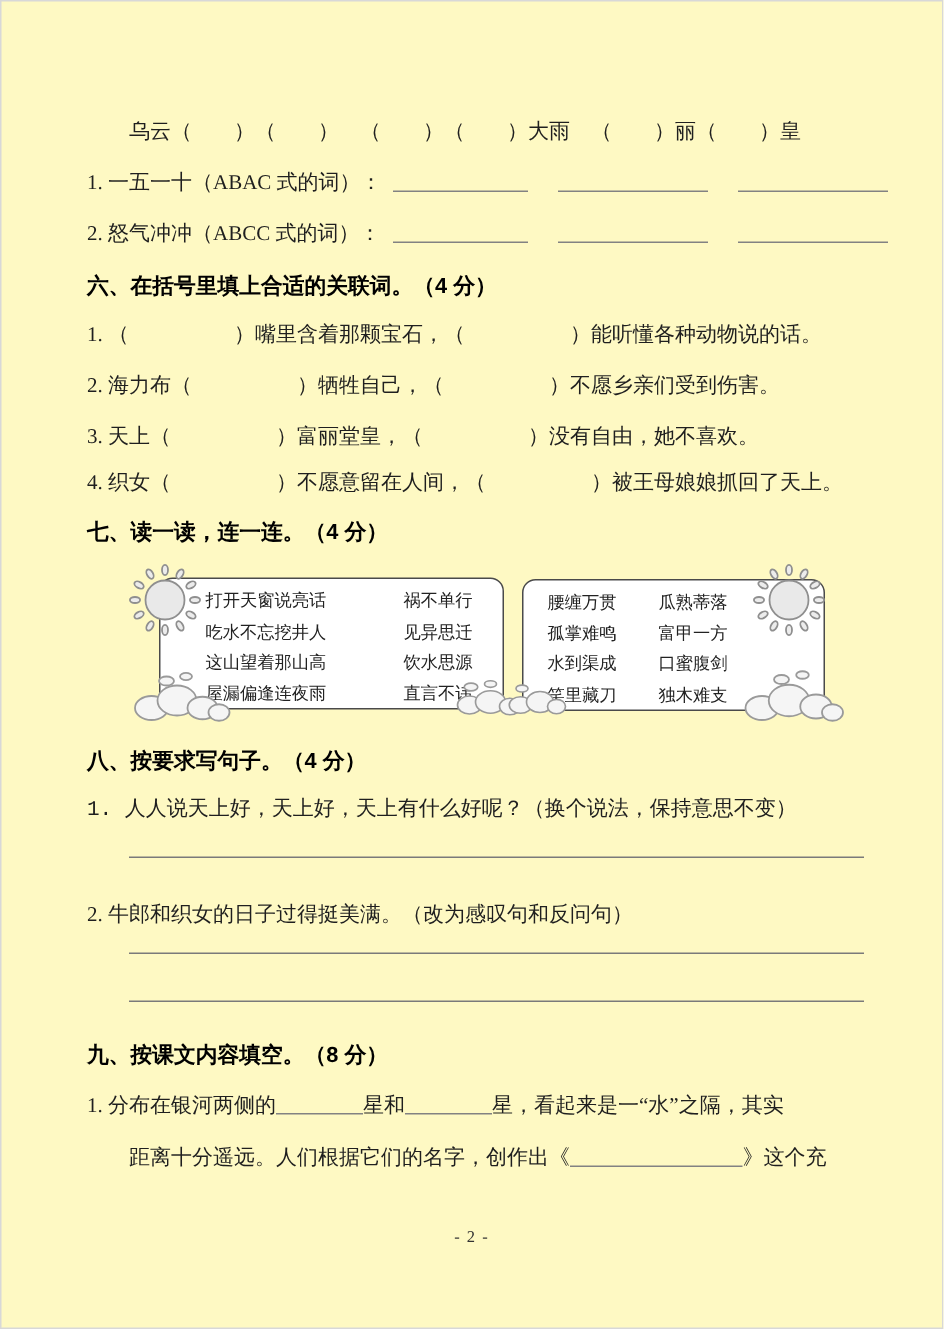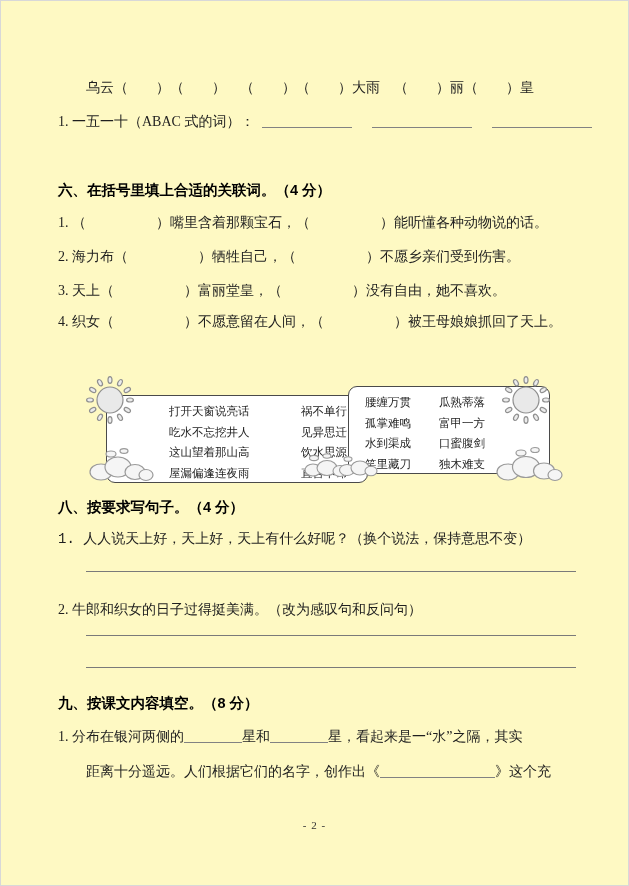--- a/index.html
+++ b/index.html
@@ -13,21 +13,21 @@
   .heading{font-family:"Liberation Sans","DejaVu Sans",sans-serif;font-weight:700;color:#000;font-size:14.5px;}
   .blank{display:inline-block;border-bottom:1px solid #828282;height:14px;vertical-align:-2px;}
   .w90{width:90px;margin-left:8px;}
   .w100{width:100px;margin-left:20px;}
   .w58{width:58px;}
   .w115{width:115px;}
   .uline{position:absolute;left:85px;width:490px;height:0;border-bottom:1px solid #7a7a7a;}
   .mbox{position:absolute;border:1.4px solid #4a4a4a;border-radius:9px;background:#fff;
         font-size:11.5px;color:#222;padding-top:5px;}
   .mrow{display:flex;line-height:20.5px;}
-  .mbox.left{left:105px;top:22px;width:228px;height:81px;padding-left:32px;}
+  .mbox.left{left:105px;top:12px;width:228px;height:81px;}
   .mbox.left .c1{margin-left:30px;width:132px;}
   .mbox.right{left:347px;top:13px;width:200px;height:81px;}
   .mbox.right .c1{margin-left:16px;width:74px;}
   .deco{position:absolute;}
   .footer-num{position:absolute;left:0;right:0;top:818px;text-align:center;font-size:11px;color:#333;letter-spacing:1px;}
   .wm{position:absolute;right:6px;top:830px;text-align:right;
       font-family:"Liberation Sans","DejaVu Sans",sans-serif;}
   .wm-brand{font-size:33px;font-weight:700;color:#0d0d0d;letter-spacing:1px;line-height:30px;}
   .wm-row{display:flex;align-items:flex-end;justify-content:flex-end;margin-top:1px;}
   .wm-free{color:#d9261c;font-size:8px;line-height:8px;font-weight:700;width:18px;text-align:center;margin-right:2px;margin-bottom:2px;white-space:normal;}
@@ -37,27 +37,31 @@
 <body>
 
 <div class="page">
 
   <div class="abs" style="left:85px;top:78px;">乌云（　　）（　　）　（　　）（　　）大雨　（　　）丽（　　）皇</div>
 
   <div class="abs" style="left:57px;top:112px;">
     <span>1. 一五一十（ABAC 式的词）：</span><span class="blank w90"></span><span class="blank w100"></span><span class="blank w100"></span>
   </div>
 
+  <div class="abs" style="left:57px;top:146px;">
+    <span>2. 怒气冲冲（ABCC 式的词）：</span><span class="blank w90"></span><span class="blank w100"></span><span class="blank w100"></span>
+  </div>
 
   <div class="abs heading" style="left:57px;top:180px;">六、在括号里填上合适的关联词。（4 分）</div>
   <div class="abs" style="left:57px;top:213px;">1. （　　　　　）嘴里含着那颗宝石，（　　　　　）能听懂各种动物说的话。</div>
   <div class="abs" style="left:57px;top:247px;">2. 海力布（　　　　　）牺牲自己，（　　　　　）不愿乡亲们受到伤害。</div>
   <div class="abs" style="left:57px;top:281px;">3. 天上（　　　　　）富丽堂皇，（　　　　　）没有自由，她不喜欢。</div>
   <div class="abs" style="left:57px;top:312px;">4. 织女（　　　　　）不愿意留在人间，（　　　　　）被王母娘娘抓回了天上。</div>
 
+  <div class="abs heading" style="left:57px;top:344px;">七、读一读，连一连。（4 分）</div>
 
   <div class="abs" style="left:0;top:372px;width:627px;height:118px;">
 
     <div class="mbox left">
       <div class="mrow">
           <span class="c1">打开天窗说亮话</span>
           <span class="c2">祸不单行</span>
         </div>
       <div class="mrow">
           <span class="c1">吃水不忘挖井人</span>

